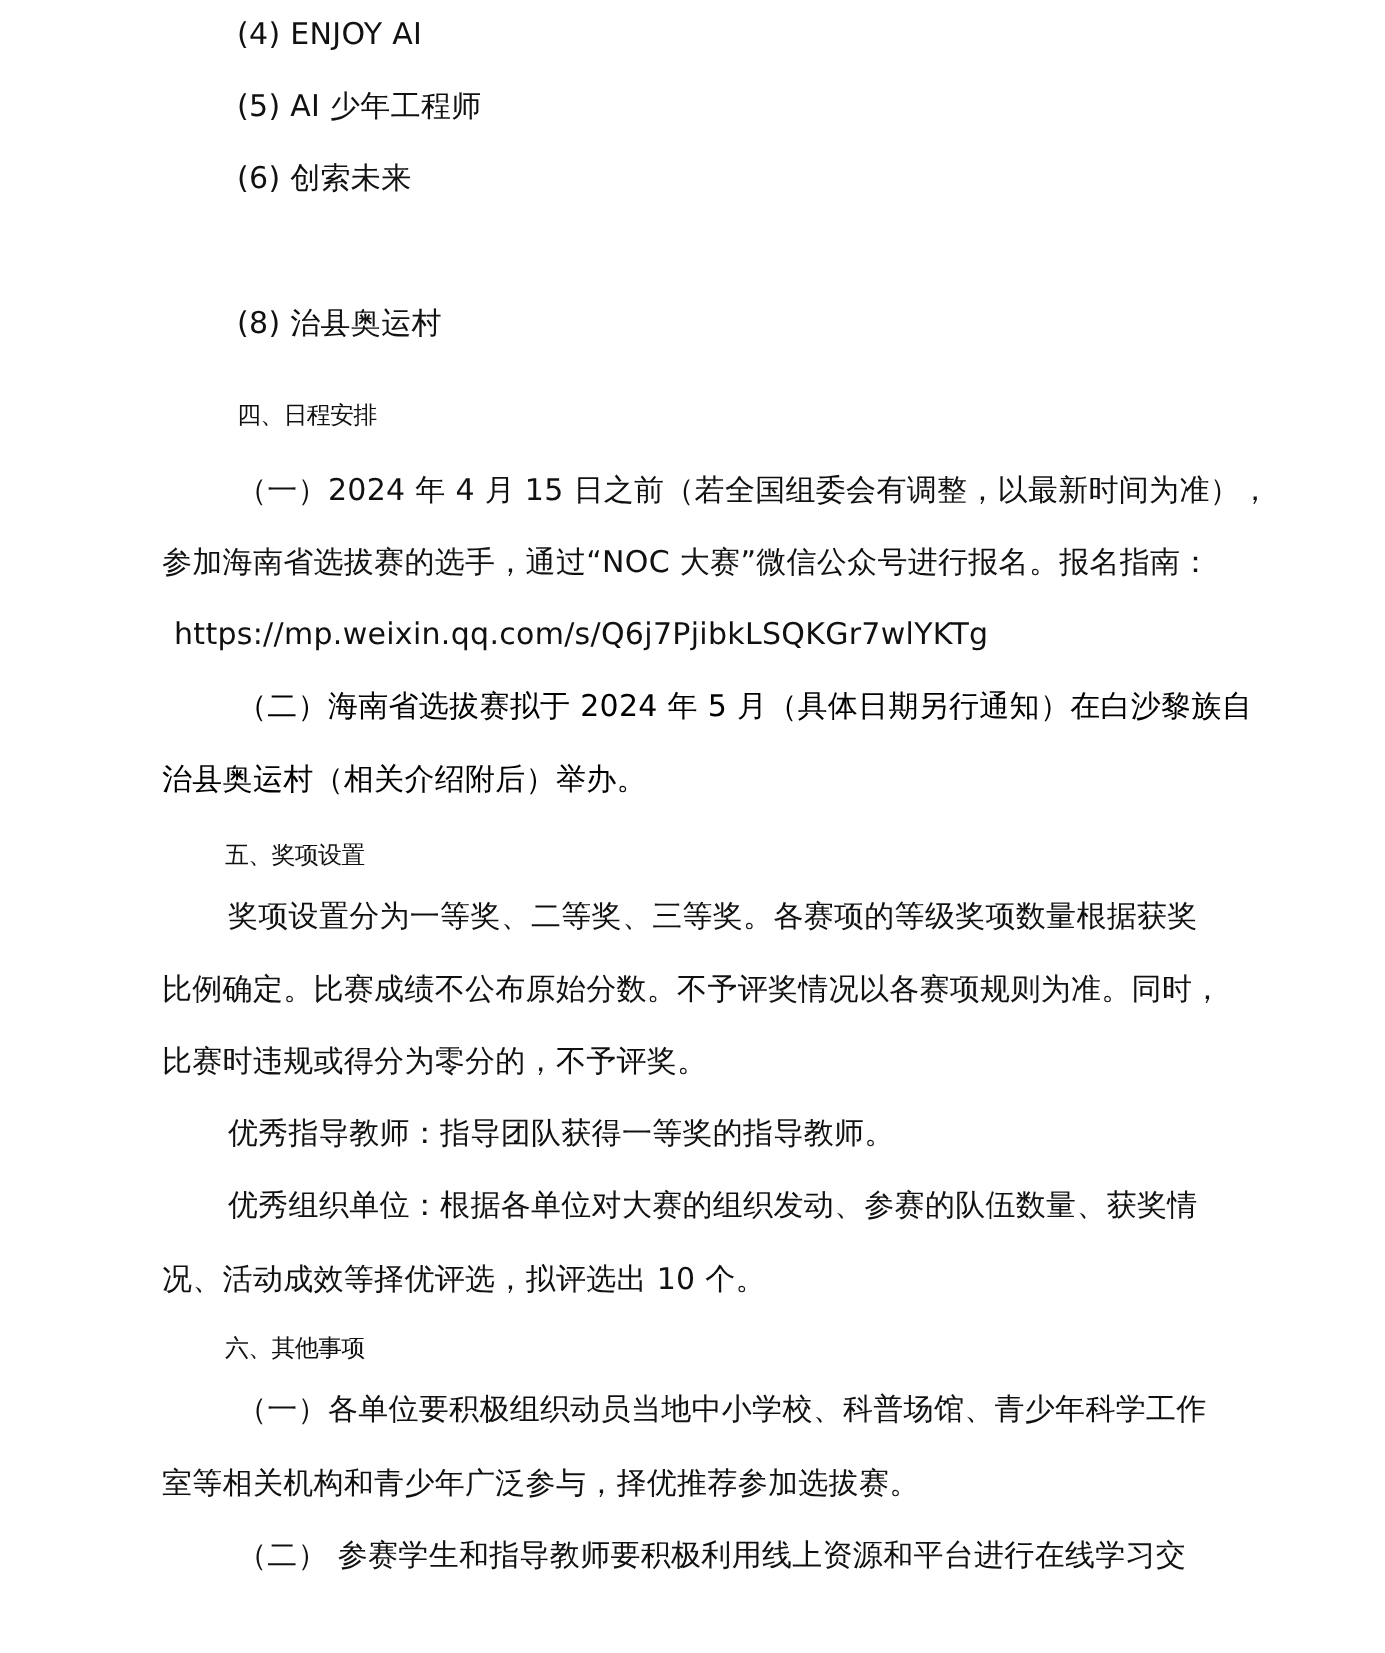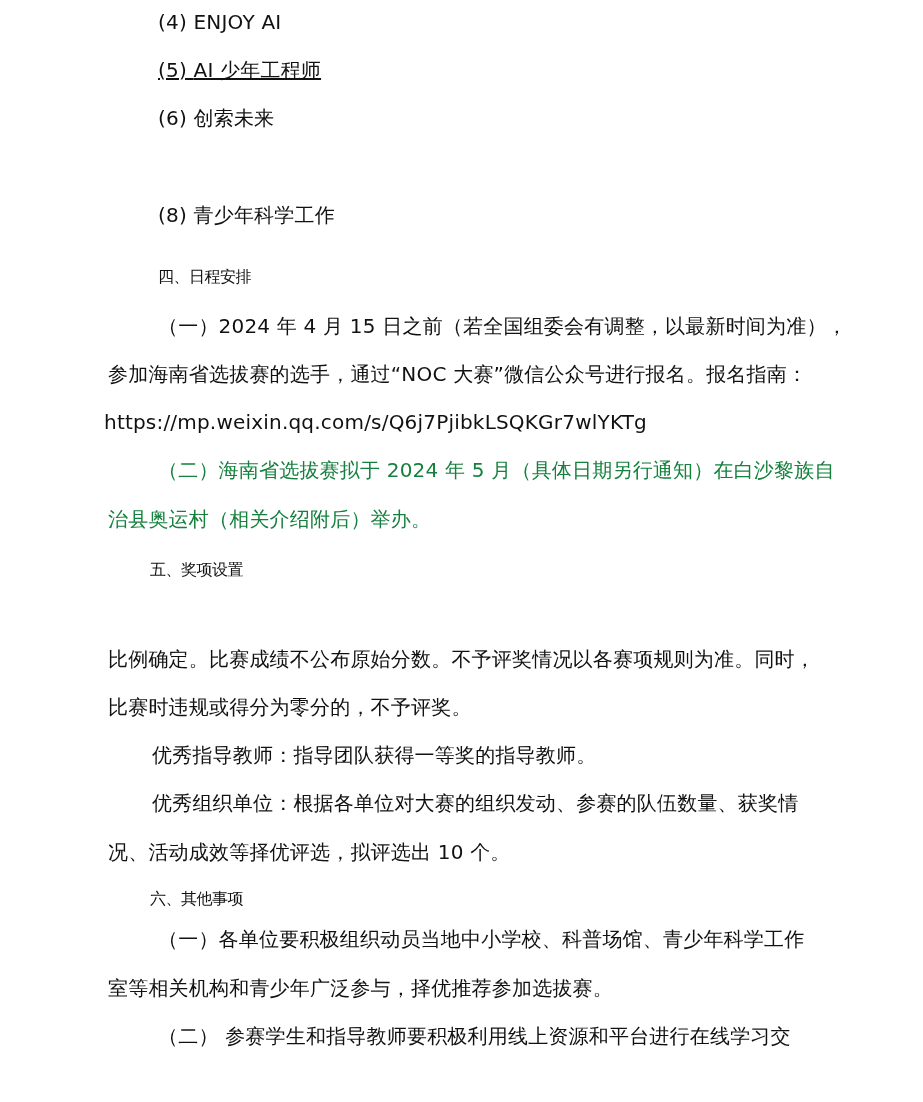--- a/index.html
+++ b/index.html
@@ -29,56 +29,57 @@
     line-height: 28px;
     white-space: nowrap;
     letter-spacing: 0.2px;
   }
   .heading {
     font-weight: normal;
     font-size: 16px;
     letter-spacing: -0.5px;
   }
   .gray {
-    color: #15803d;
+    color: #000000;
   }
 </style>
 </head>
 <body>
 
 <div class="page">
 
   <div class="line" style="left:158px; top:8px;">
     <span>(4)</span>
     <span>ENJOY AI</span>
   </div>
-  <div class="line" style="left:158px; top:56px;text-decoration:underline;">
+  <div class="line" style="left:158px; top:56px;">
     <span>(5)</span>
     <span>AI 少年工程师</span>
   </div>
   <div class="line" style="left:158px; top:104px;">
     <span>(6)</span>
     <span>创索未来</span>
   </div>
   <div class="line" style="left:158px; top:201px;">
     <span>(8)</span>
-    <span>青少年科学工作</span>
+    <span>治县奥运村</span>
   </div>
 
   <div class="line heading" style="left:158px; top:263px;">四、日程安排</div>
 
   <div class="line" style="left:158px; top:312px;">（一）2024 年 4 月 15 日之前（若全国组委会有调整，以最新时间为准），</div>
   <div class="line" style="left:108px; top:360px;">参加海南省选拔赛的选手，通过“NOC 大赛”微信公众号进行报名。报名指南：</div>
-  <div class="line" style="left:104px; top:408px;">https://mp.weixin.qq.com/s/Q6j7PjibkLSQKGr7wlYKTg</div>
+  <div class="line" style="left:116px; top:408px;">https://mp.weixin.qq.com/s/Q6j7PjibkLSQKGr7wlYKTg</div>
 
   <div class="line gray" style="left:158px; top:456px;">（二）海南省选拔赛拟于 2024 年 5 月（具体日期另行通知）在白沙黎族自</div>
   <div class="line gray" style="left:108px; top:505px;">治县奥运村（相关介绍附后）举办。</div>
 
   <div class="line heading" style="left:150px; top:556px;">五、奖项设置</div>
 
+  <div class="line" style="left:152px; top:596px;">奖项设置分为一等奖、二等奖、三等奖。各赛项的等级奖项数量根据获奖</div>
   <div class="line" style="left:108px; top:645px;">比例确定。比赛成绩不公布原始分数。不予评奖情况以各赛项规则为准。同时，</div>
   <div class="line" style="left:108px; top:693px;">比赛时违规或得分为零分的，不予评奖。</div>
 
   <div class="line" style="left:152px; top:741px;">优秀指导教师：指导团队获得一等奖的指导教师。</div>
 
   <div class="line" style="left:152px; top:789px;">优秀组织单位：根据各单位对大赛的组织发动、参赛的队伍数量、获奖情</div>
   <div class="line" style="left:108px; top:838px;">况、活动成效等择优评选，拟评选出 10 个。</div>
 
   <div class="line heading" style="left:150px; top:885px;">六、其他事项</div>
 

